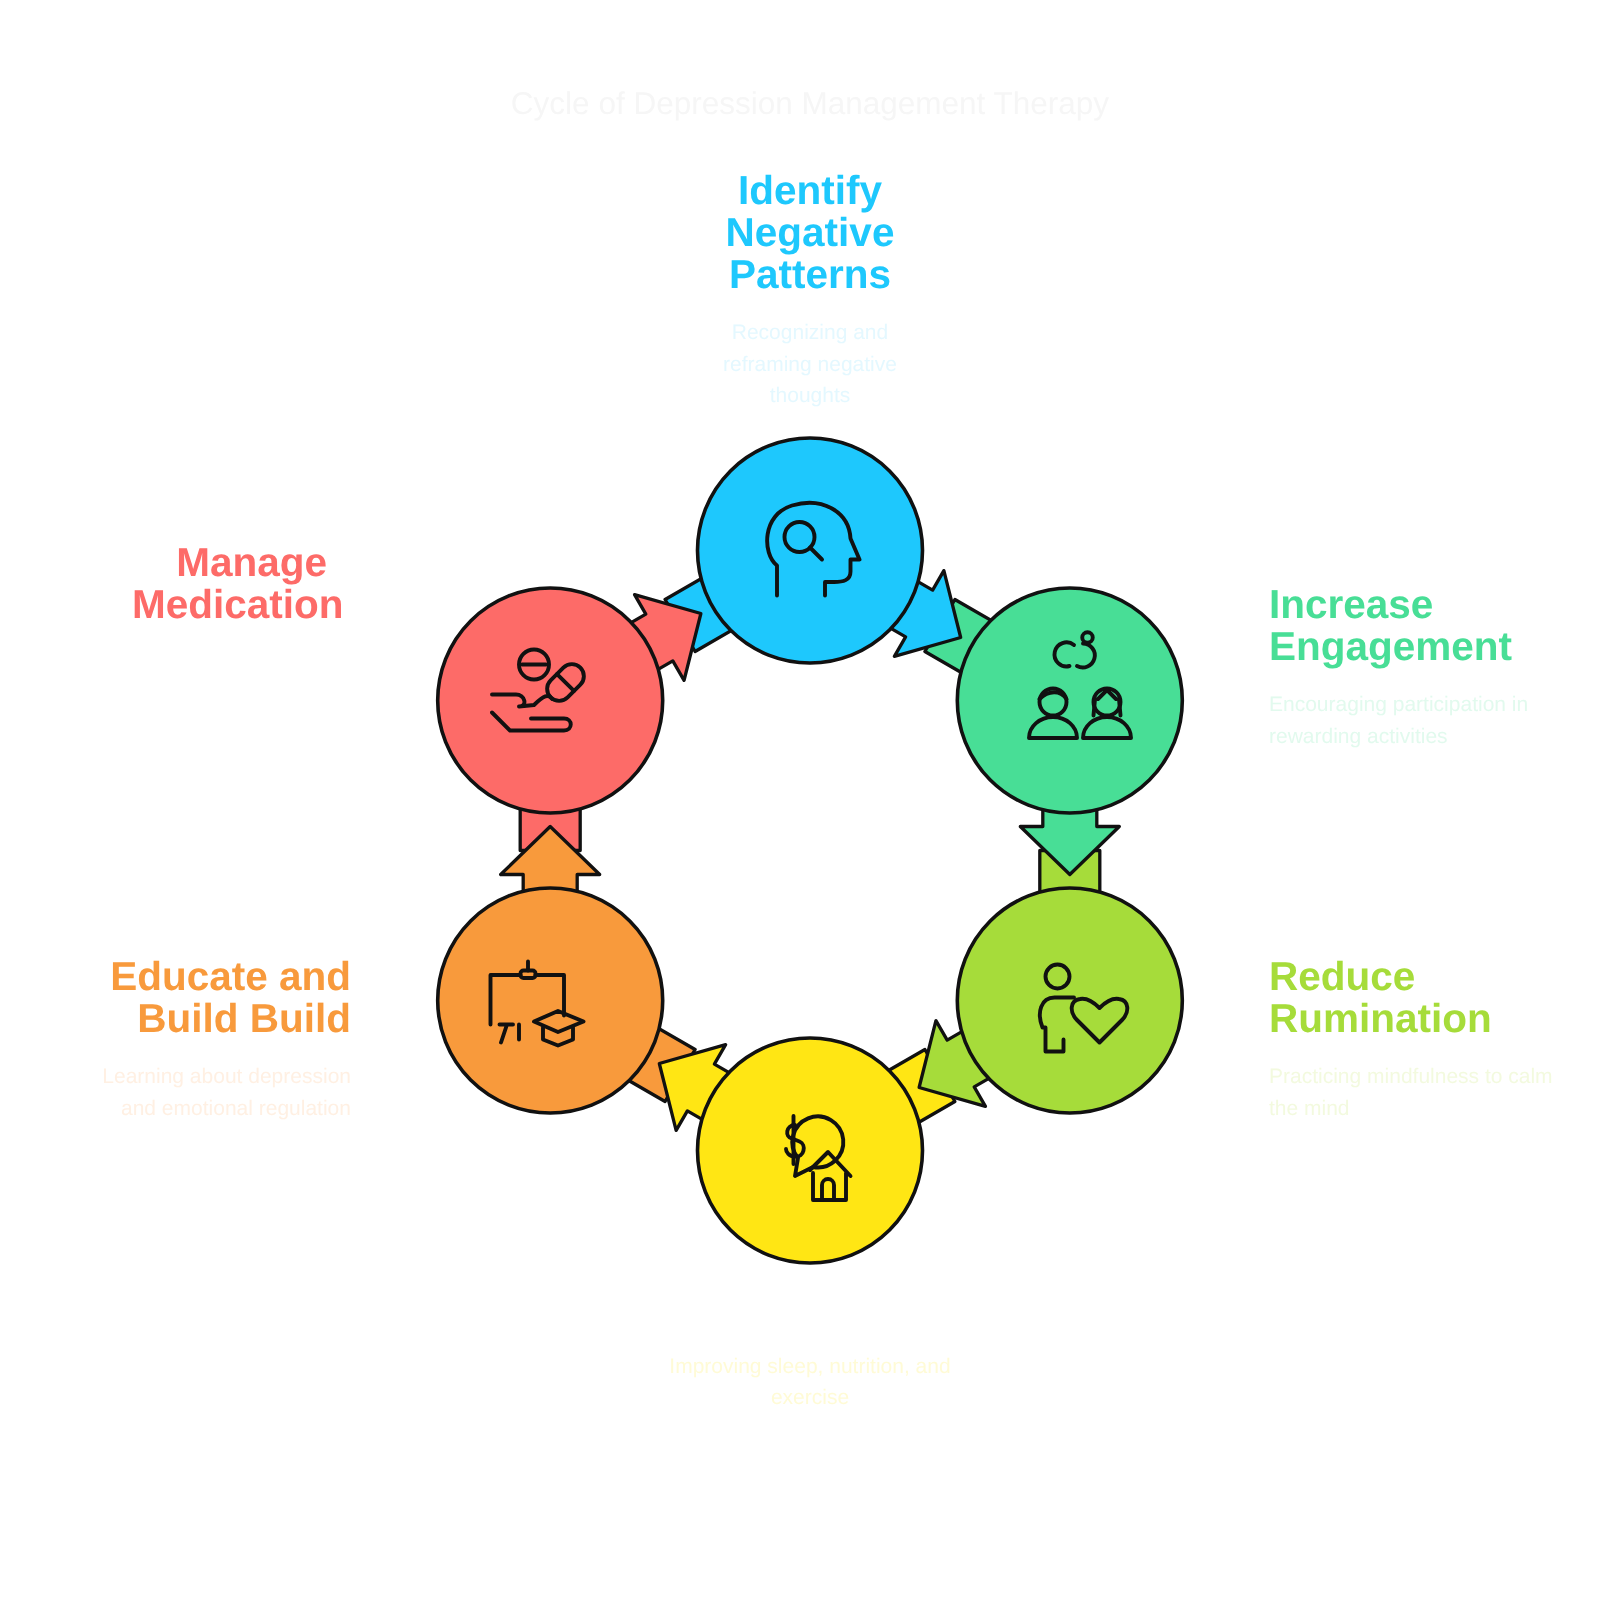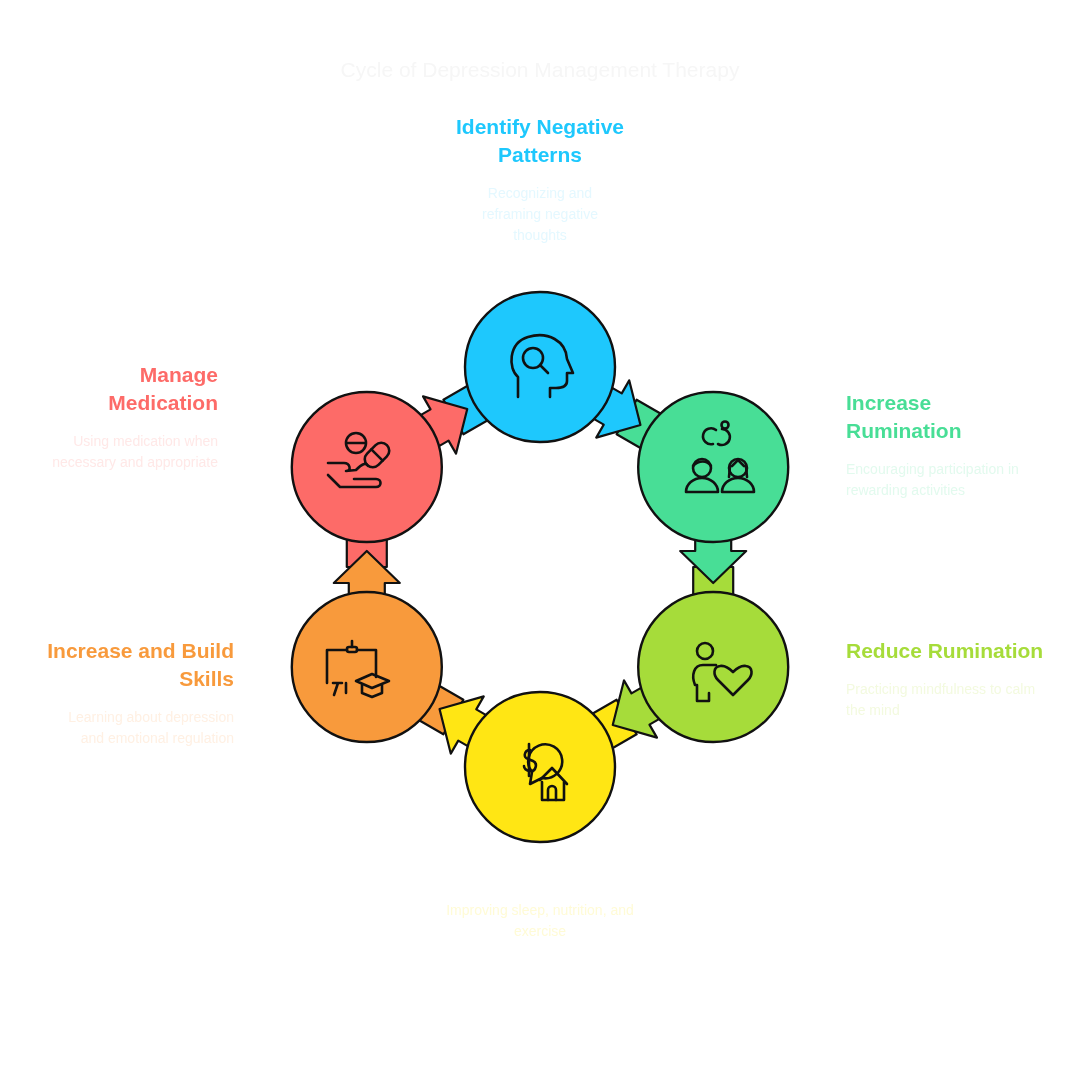--- a/index.html
+++ b/index.html
@@ -2,21 +2,21 @@
 <html><head>
 <meta charset="utf-8">
 <style>
   html, body { margin: 0; padding: 0; background: #ffffff; }
   body { width: 1080px; height: 1066px; position: relative; overflow: hidden;
          font-family: "Liberation Sans", "DejaVu Sans", sans-serif; }
   #diagram { position: absolute; left: 0; top: 0; }
   .title { position: absolute; left: 0; width: 1080px; top: 58px; text-align: center;
            font-size: 21px; color: #f6f6f6; }
   .label { position: absolute; width: 210px; }
-  .label .head { font-weight: bold; font-size: 21px; line-height: 28px; }
+  .label .head { font-weight: bold; font-size: 27px; line-height: 28px; }
   .label .desc { font-size: 14px; line-height: 21px; margin-top: 14px; }
   .c-left { text-align: right; }
   .c-right { text-align: left; }
   .c-center { text-align: center; }
 </style>
 </head>
 <body>
 
 <div class="title">Cycle of Depression Management Therapy</div>
 
@@ -99,34 +99,33 @@
     </g>
   </g>
 </svg>
 
 <div class="label c-center" style="left:432px; top:113px; width:216px;">
   <div class="head" style="color:#1ec8fd">Identify Negative Patterns</div>
   <div class="desc" style="color:#e4f8ff; padding:0 42px;">Recognizing and reframing negative thoughts</div>
 </div>
 
 <div class="label c-right" style="left:846px; top:389px; width:205px;">
-  <div class="head" style="color:#48de96; width:140px;">Increase Rumination</div>
+  <div class="head" style="color:#48de96; width:140px;">Increase Engagement</div>
   <div class="desc" style="color:#e2faee">Encouraging participation in rewarding activities</div>
 </div>
 
 <div class="label c-right" style="left:846px; top:637px; width:205px;">
   <div class="head" style="color:#a6dc3a">Reduce Rumination</div>
   <div class="desc" style="color:#f3fadf">Practicing mindfulness to calm the mind</div>
 </div>
 
 <div class="label c-center" style="left:425px; top:886px; width:230px;">
   <div class="desc" style="color:#fffbd6; padding:0 12px;">Improving sleep, nutrition, and exercise</div>
 </div>
 
 <div class="label c-left" style="left:24px; top:637px; width:210px;">
-  <div class="head" style="color:#f89a3c">Increase and Build Skills</div>
+  <div class="head" style="color:#f89a3c">Educate and Build Build</div>
   <div class="desc" style="color:#fff0e3; padding-left:24px;">Learning about depression and emotional regulation</div>
 </div>
 
 <div class="label c-left" style="left:8px; top:361px; width:210px;">
   <div class="head" style="color:#fd6b68; padding-left:80px;">Manage Medication</div>
-  <div class="desc" style="color:#ffe8e7; padding-left:30px;">Using medication when necessary and appropriate</div>
 </div>
 
 </body></html>

